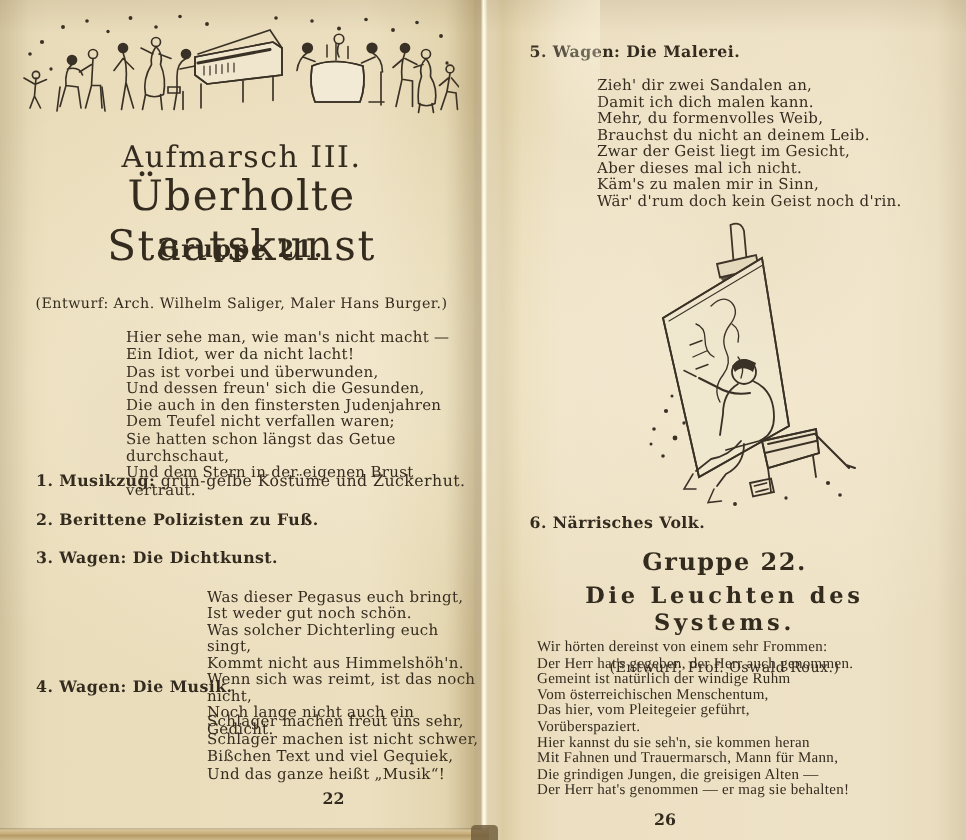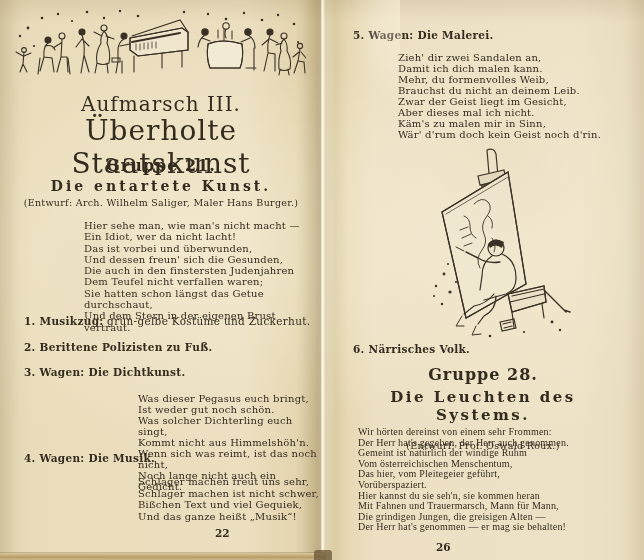--- a/index.html
+++ b/index.html
@@ -137,21 +137,20 @@
         <g>
           <circle cx="288" cy="40" r="2.6"></circle>
           <path d="M288 43 l-2 12 l-4 12 M286 55 l6 1 l1 11 M287 46 l-6 5 M289 46 l5 6"></path>
         </g>
       </svg>
     </div>
 
     <div class="abs ctr h-small" style="top:92px;">Aufmarsch III.</div>
     <div class="abs ctr h-title" style="top:114px;">Überholte Staatskunst</div>
     <div class="abs ctr h-group" style="top:156px;">Gruppe 21.</div>
-    <div class="abs ctr h-section" style="top:178px;">Die entartete Kunst.</div>
     <div class="abs ctr credit" style="top:197px;">(Entwurf: Arch. Wilhelm Saliger, Maler Hans Burger.)</div>
 
     <div class="abs stanza" style="left:84px;top:220px;">Hier sehe man, wie man's nicht macht —
 Ein Idiot, wer da nicht lacht!
 Das ist vorbei und überwunden,
 Und dessen freun' sich die Gesunden,
 Die auch in den finstersten Judenjahren
 Dem Teufel nicht verfallen waren;
 Sie hatten schon längst das Getue durchschaut,
 Und dem Stern in der eigenen Brust vertraut.</div>
@@ -239,21 +238,21 @@
             <circle cx="156 " cy="184" r="1.2"></circle>
             <circle cx="86" cy="190" r="1.3"></circle>
           <circle cx="120" cy="186" r="1.1"></circle>
             <circle cx="44" cy="118" r="1"></circle>
         </g>
       </svg>
     </div>
 
     <div class="abs item" style="left:31px;top:343px;">6. Närrisches Volk.</div>
 
-    <div class="abs ctr h-group" style="top:365px;">Gruppe 28.</div>
+    <div class="abs ctr h-group" style="top:365px;">Gruppe 22.</div>
     <div class="abs ctr h-section" style="top:388px;letter-spacing:2.5px;font-size:15px;">Die Leuchten des Systems.</div>
     <div class="abs ctr credit" style="top:392px;margin-top:48px;">(Entwurf: Prof. Oswald Roux.)</div>
 
     <div class="abs stanza" style="left:36px;top:427px;line-height:10.6px;font-family:Liberation Serif, serif;">Wir hörten dereinst von einem sehr Frommen:
 Der Herr hat's gegeben, der Herr auch genommen.
 Gemeint ist natürlich der windige Ruhm
 Vom österreichischen Menschentum,
 Das hier, vom Pleitegeier geführt,
 Vorüberspaziert.
 Hier kannst du sie seh'n, sie kommen heran

